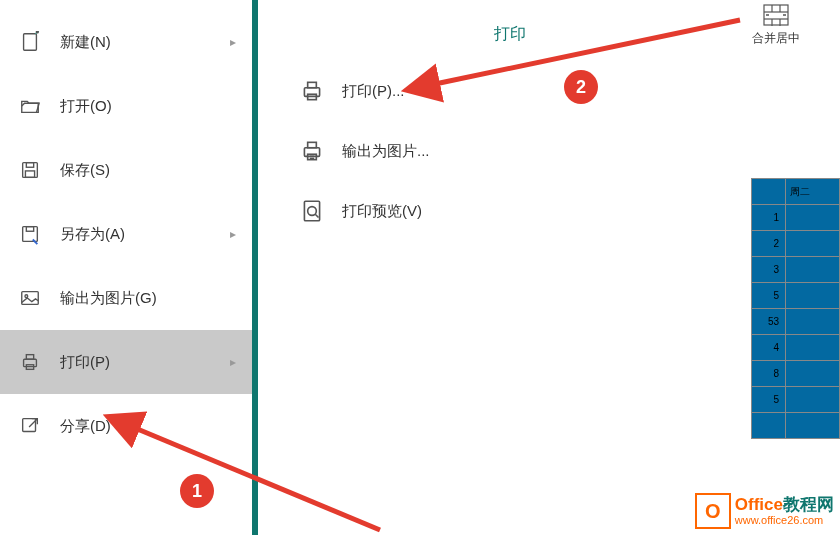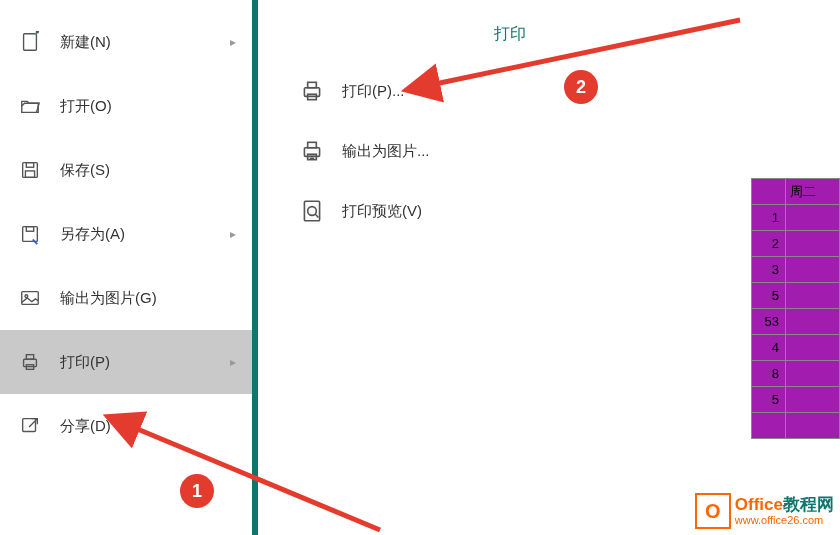--- a/index.html
+++ b/index.html
@@ -100,23 +100,23 @@
     .grid {
       position: absolute;
       top: 178px;
       right: 0;
       border-collapse: collapse;
     }
     .grid th, .grid td {
       border: 1px solid #888;
       height: 26px;
       padding: 0 4px;
-      font-size: 13px;
+      font-size: 10px;
       text-align: left;
-      background: #a21caf;
+      background: #0369a1;
     }
     .grid th {
       font-weight: normal;
       min-width: 54px;
     }
     .grid .rowhead {
       width: 34px;
       text-align: right;
       padding-right: 6px;
     }
@@ -308,20 +308,35 @@
             <rect x="5" y="3" width="14" height="18" rx="1"></rect>
             <circle cx="12" cy="12" r="4"></circle>
             <path d="M15 15 L18 18"></path>
           </svg>
       </span>
       <span>打印预览(V)</span>
     </div>
   </div>
 
   <div class="right-area">
+    <div class="toolbar-btn">
+      <span class="icon">
+        <svg width="26" height="22" viewBox="0 0 26 22" fill="none" stroke="#555" stroke-width="1.2">
+            <rect x="1" y="1" width="24" height="20"></rect>
+            <line x1="1" y1="8" x2="25" y2="8"></line>
+            <line x1="1" y1="15" x2="25" y2="15"></line>
+            <line x1="9" y1="1" x2="9" y2="8"></line>
+            <line x1="17" y1="1" x2="17" y2="8"></line>
+            <line x1="9" y1="15" x2="9" y2="22"></line>
+            <line x1="17" y1="15" x2="17" y2="22"></line>
+            <path d="M6 11 L3 11 M20 11 L23 11" stroke-width="1.5"></path>
+          </svg>
+      </span>
+      <span>合并居中</span>
+    </div>
     <table class="grid">
       <tbody>
           <tr>
             <td class="rowhead"></td>
             <th>周二</th>
           </tr>
       <tr>
             <td class="rowhead">1</td>
             <td></td>
           </tr>

